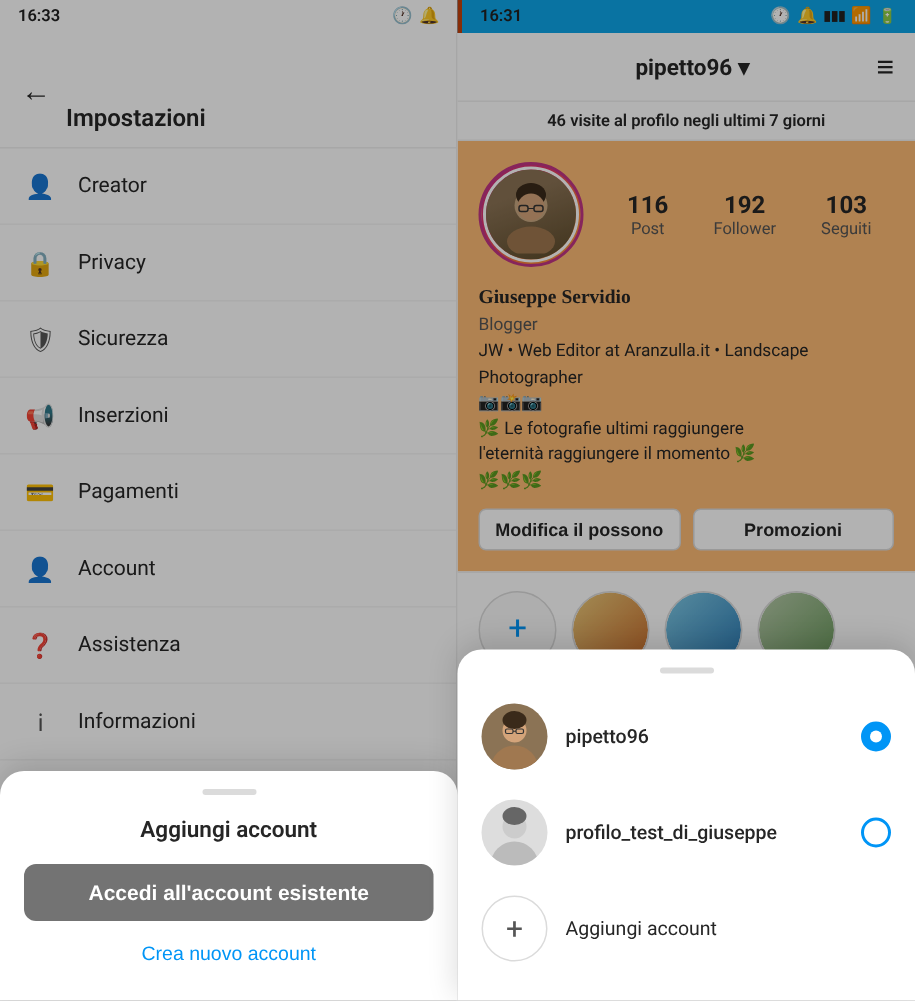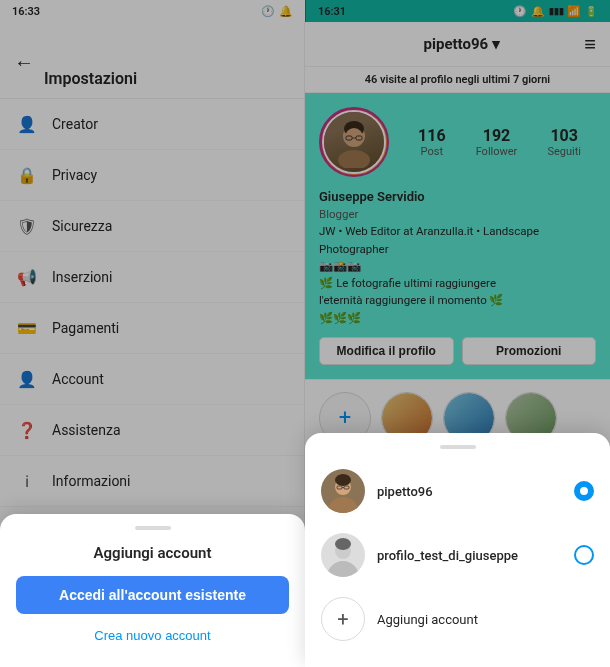--- a/index.html
+++ b/index.html
@@ -9,21 +9,21 @@
       font-family: -apple-system, BlinkMacSystemFont, 'Segoe UI', Roboto, sans-serif;
       background: #fafafa;
       overflow: hidden;
       position: relative;
     }
 
     
     .status-bar {
       display: flex;
       justify-content: space-between;
-      align-items: center;
+      align-items: flex-start;
       padding: 4px 12px;
       font-size: 11px;
       font-weight: 600;
       background: #fff;
       height: 22px;
     }
     .status-bar-left { color: #222; }
     .status-bar-right { display: flex; align-items: center; gap: 4px; color: #222; }
 
     
@@ -131,21 +131,21 @@
       background: #fff;
       padding: 6px 14px;
       font-size: 11px;
       color: #555;
       border-bottom: 1px solid #efefef;
       text-align: center;
     }
     .profile-visits-bar span { font-weight: 600; color: #262626; }
 
     .profile-info-section {
-      background: #5eead4;
+      background: #fdba74;
       padding: 14px;
     }
 
     .profile-top-row {
       display: flex;
       align-items: center;
       gap: 14px;
       margin-bottom: 12px;
     }
     .avatar-circle {
@@ -197,20 +197,21 @@
     .stat-label {
       font-size: 11px;
       color: #555;
     }
 
     .profile-name {
       font-size: 13px;
       font-weight: 600;
       color: #262626;
       margin-bottom: 2px;
+      font-family: Liberation Serif, serif;
     }
     .profile-bio-line {
       font-size: 11.5px;
       color: #262626;
       line-height: 1.5;
     }
     .profile-bio-line.light { color: #555; }
     .profile-link {
       font-size: 11px;
       color: #00376b;
@@ -330,21 +331,21 @@
     .sheet-title {
       text-align: center;
       font-size: 15px;
       font-weight: 600;
       color: #262626;
       margin-bottom: 14px;
     }
     .sheet-btn-primary {
       width: 100%;
       padding: 11px;
-      background: #3b82f6;
+      background: #737373;
       color: #fff;
       border: none;
       border-radius: 8px;
       font-size: 14px;
       font-weight: 600;
       cursor: pointer;
       margin-bottom: 10px;
     }
     .sheet-btn-link {
       width: 100%;
@@ -450,21 +451,21 @@
 <body>
 
 <div style="display:flex; height:22px; background:#f0f0f0;">
   <div class="status-bar" style="width:305px; background:#fff;">
     <span class="status-bar-left">16:33</span>
     <div class="status-bar-right">
       <span>🕐</span>
       <span>🔔</span>
     </div>
   </div>
-  <div class="status-bar" style="width:305px; background:#14b8a6; border-left:1px solid #c2410c;gap:20px;">
+  <div class="status-bar" style="width:305px; background:#0ea5e9; border-left:3px solid #c2410c;gap:20px;">
     <span class="status-bar-left">16:31</span>
     <div class="status-bar-right">
       <span>🕐</span>
       <span>🔔</span>
       <span style="font-size:9px;">▮▮▮</span>
       <span>📶</span>
       <span style="font-size:10px;">🔋</span>
     </div>
   </div>
 </div>
@@ -575,21 +576,21 @@
 
         <div class="profile-name">Giuseppe Servidio</div>
         <div class="profile-bio-line light">Blogger</div>
         <div class="profile-bio-line">JW • Web Editor at Aranzulla.it • Landscape Photographer</div>
         <div class="profile-bio-line">📷📸📷</div>
         <div class="profile-bio-line">🌿 Le fotografie ultimi raggiungere</div>
         <div class="profile-bio-line">l'eternità raggiungere il momento 🌿</div>
         <div class="profile-bio-line">🌿🌿🌿</div>
 
         <div class="profile-buttons">
-          <button class="profile-btn">Modifica il profilo</button>
+          <button class="profile-btn">Modifica il possono</button>
           <button class="profile-btn">Promozioni</button>
         </div>
       </div>
 
       <div class="stories-row">
         <div class="story-item">
           <div class="story-circle add-btn">+</div>
           <span class="story-label">Nuovo</span>
         </div>
         <div class="story-item">

